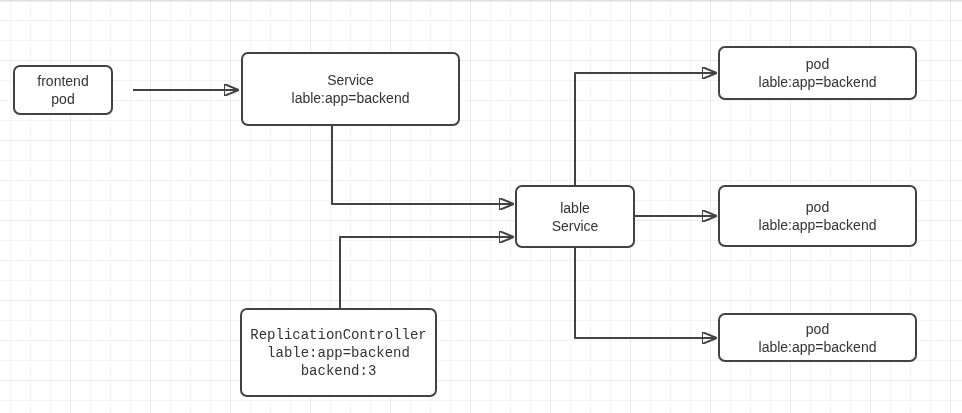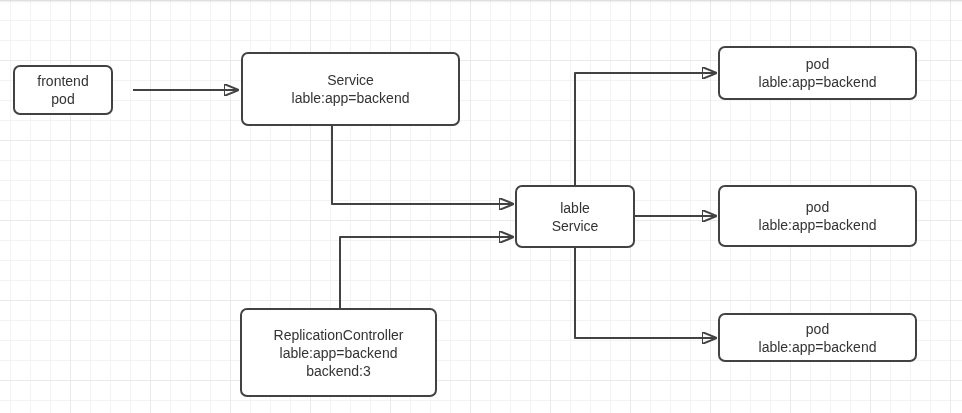--- a/index.html
+++ b/index.html
@@ -86,21 +86,21 @@
   <div class="node" style="left:241px; top:52px; width:219px; height:74px;">
     <div>Service</div>
     <div>lable:app=backend</div>
   </div>
 
   <div class="node" style="left:515px; top:185px; width:120px; height:63px;">
     <div>lable</div>
     <div>Service</div>
   </div>
 
-  <div class="node" style="left:240px; top:308px; width:197px; height:89px;">
+  <div class="node" style="left:240px; top:308px; width:197px; height:89px;font-family:Liberation Mono, monospace;">
     <div>ReplicationController</div>
     <div>lable:app=backend</div>
     <div>backend:3</div>
   </div>
 
   <div class="node" style="left:718px; top:46px; width:199px; height:54px;">
     <div>pod</div>
     <div>lable:app=backend</div>
   </div>
 

